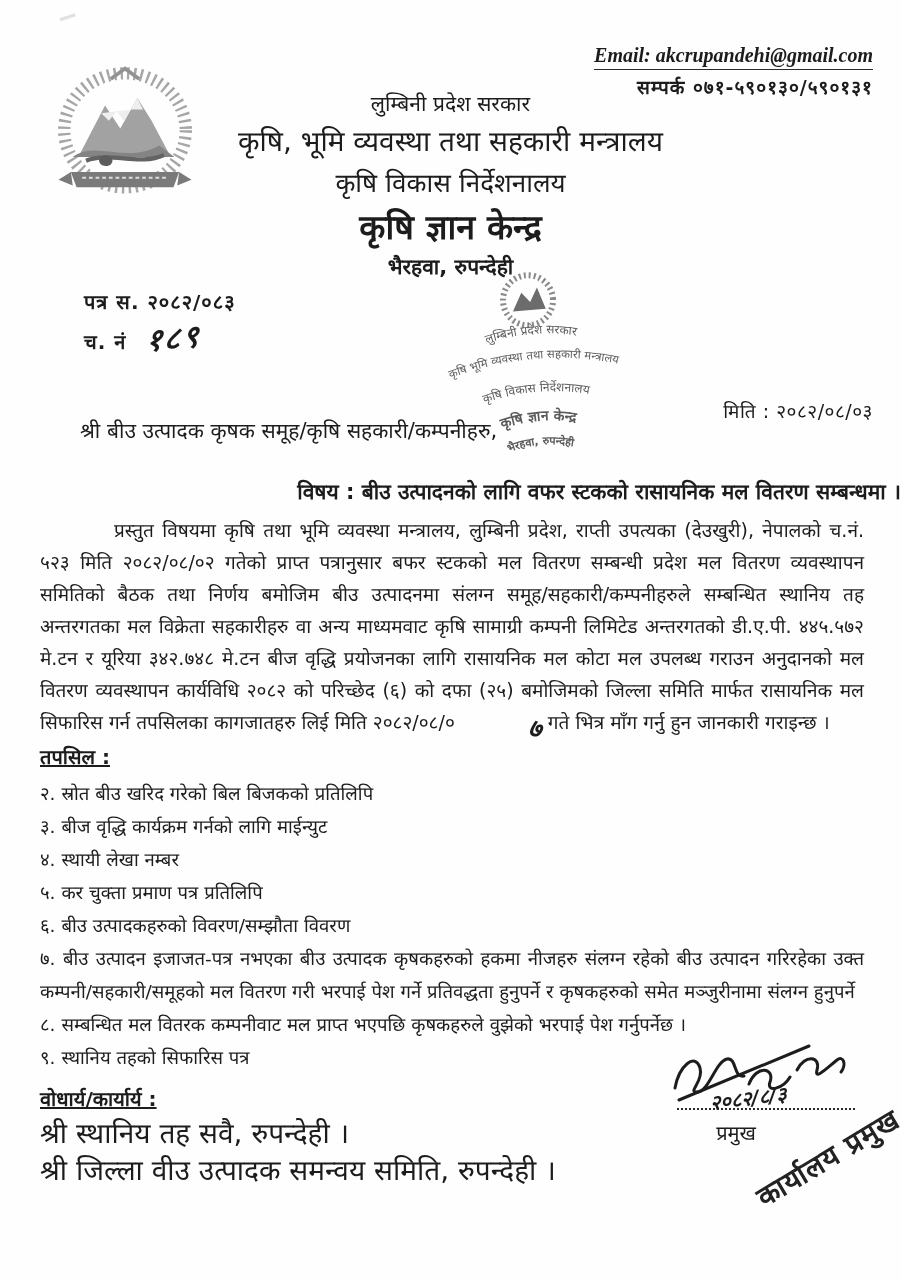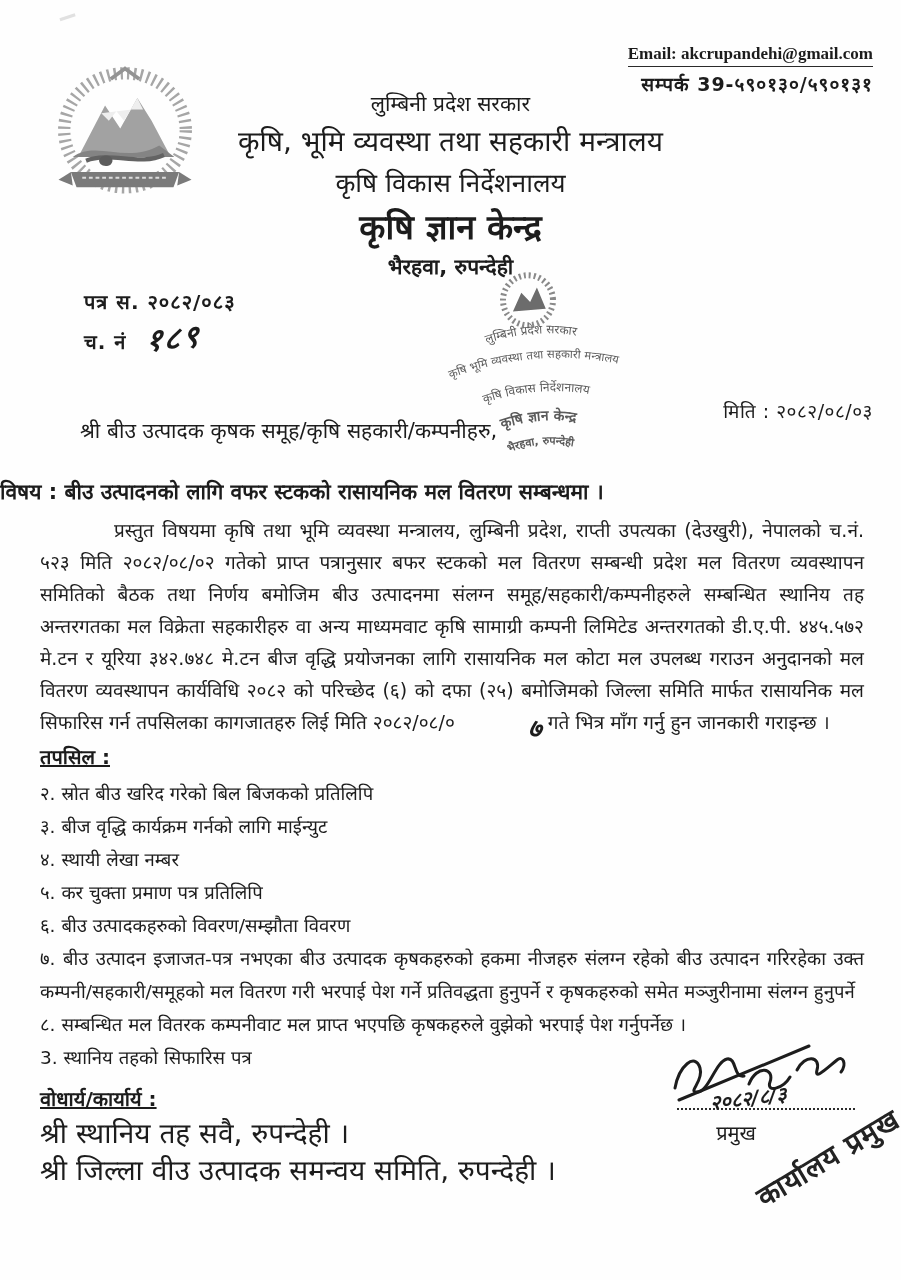--- a/index.html
+++ b/index.html
@@ -5,22 +5,22 @@
   html,body{margin:0;padding:0;background:#9a9a9a;}
   .page{
     position:relative;width:901px;height:1280px;margin:0 auto;
     background:#fefefe;color:#1c1c1c;overflow:hidden;
     font-family:"DejaVu Sans",sans-serif;
   }
   .corner-tick{position:absolute;top:6px;left:58px;width:16px;height:10px;
     border-bottom:3px solid #c9c9c9;transform:rotate(-18deg);opacity:.55;}
   
   .email-block{position:absolute;top:44px;right:28px;text-align:right;}
-  .email-line{font-family:"Liberation Serif",serif;font-weight:bold;font-size:17px;
-    border-bottom:1.5px solid #2a2a2a;padding-bottom:2px;display:inline-block;}
+  .email-line{font-family:"Liberation Serif",serif;font-weight:bold;font-size:20px;
+    border-bottom:1.5px solid #2a2a2a;padding-bottom:2px;display:inline-block;font-style:italic;}
   .contact-line{font-size:19px;font-weight:bold;margin-top:4px;letter-spacing:1px;}
   
   .logo{position:absolute;top:60px;left:44px;width:162px;height:152px;opacity:.92;}
   
   .header{position:absolute;top:94px;left:0;right:0;text-align:center;line-height:1;}
   .h-gov{font-size:21px;margin-bottom:13px;}
   .h-ministry{font-size:28px;margin-bottom:14px;}
   .h-directorate{font-size:26px;margin-bottom:14px;}
   .h-office{font-size:34px;font-weight:bold;margin-bottom:13px;}
   .h-location{font-size:21px;font-weight:bold;}
@@ -36,21 +36,21 @@
   .st12{font-size:12px;}
   .st11{font-size:11.5px;}
   .st14{font-size:14px;font-weight:bold;}
   .st10{font-size:11px;font-weight:bold;}
   
   .miti{position:absolute;top:398px;right:28px;font-size:19px;letter-spacing:.5px;}
   
   .recipient{position:absolute;top:412px;left:80px;font-size:21px;line-height:38px;}
   .recipient .r2{padding-left:22px;}
   
-  .subject{position:absolute;top:477px;left:0;right:0;text-align:left;
+  .subject{position:absolute;top:477px;left:0;right:0;text-align:right;
     font-size:21px;font-weight:bold;}
   
   .flow{position:absolute;top:514px;left:40px;width:824px;}
   .body-para{margin:0;font-size:19px;line-height:32px;text-align:justify;text-indent:74px;}
   .hw-inline{display:inline-block;font-style:italic;font-weight:bold;font-size:25px;
     transform:rotate(9deg);position:relative;top:2px;line-height:1;}
   .tapasil-label{font-size:20px;font-weight:bold;text-decoration:underline;
     margin:4px 0 5px 0;line-height:30px;}
   .item{font-size:18.5px;line-height:33px;text-align:justify;}
   .bodharth-label{font-size:20px;font-weight:bold;text-decoration:underline;
@@ -68,21 +68,21 @@
 </style>
 </head>
 <body>
 
 <div class="page">
 
   <div class="corner-tick"></div>
 
   <div class="email-block">
     <div class="email-line">Email: akcrupandehi@gmail.com</div>
-    <div class="contact-line">सम्पर्क  39-५९०१३०/५९०१३१</div>
+    <div class="contact-line">सम्पर्क  ०७१-५९०१३०/५९०१३१</div>
   </div>
 
   <svg class="logo" viewBox="0 0 170 160" aria-hidden="true">
     <ellipse cx="85" cy="74" rx="64" ry="60" fill="none" stroke="#8d8d8d" stroke-width="13" stroke-dasharray="2.5 4.5" opacity="0.85"></ellipse>
     <path d="M70,20 L85,9 L100,20" stroke="#8a8a8a" stroke-width="4" fill="none"></path>
     <path d="M38,98 L64,48 L80,72 L98,40 L113,64 L131,98 Z" fill="#9b9b9b"></path>
     <path d="M60,56 L68,64 L76,54 L84,64 L98,40 L104,52 L92,52 Z" fill="#ededed"></path>
     <path d="M30,102 C55,84 86,110 121,90 L137,102 Z" fill="#7a7a7a"></path>
     <path d="M44,106 C70,96 100,112 126,100" stroke="#565656" stroke-width="4.5" fill="none"></path>
     <path d="M58,104 C66,96 76,104 70,110 C64,114 56,110 58,104 Z" fill="#4f4f4f"></path>
@@ -147,21 +147,21 @@
     <p class="body-para"><span>प्रस्तुत विषयमा कृषि तथा भूमि व्यवस्था मन्त्रालय, लुम्बिनी प्रदेश, राप्ती उपत्यका (देउखुरी), नेपालको च.नं. ५२३ मिति २०८२/०८/०२ गतेको प्राप्त पत्रानुसार बफर स्टकको मल वितरण सम्बन्धी प्रदेश मल वितरण व्यवस्थापन समितिको बैठक तथा निर्णय बमोजिम बीउ उत्पादनमा संलग्न समूह/सहकारी/कम्पनीहरुले सम्बन्धित स्थानिय तह अन्तरगतका मल विक्रेता सहकारीहरु वा अन्य माध्यमवाट कृषि सामाग्री कम्पनी लिमिटेड अन्तरगतको डी.ए.पी. ४४५.५७२ मे.टन र यूरिया ३४२.७४८ मे.टन बीज वृद्धि प्रयोजनका लागि रासायनिक मल कोटा मल उपलब्ध गराउन अनुदानको मल वितरण व्यवस्थापन कार्यविधि २०८२ को परिच्छेद (६) को दफा (२५) बमोजिमको जिल्ला समिति मार्फत रासायनिक मल सिफारिस गर्न तपसिलका कागजातहरु लिई मिति २०८२/०८/०</span><span class="hw-inline">७</span><span> गते भित्र माँग गर्नु हुन जानकारी गराइन्छ ।</span></p>
 
     <div class="tapasil-label">तपसिल :</div>
     <div class="item">२. स्रोत बीउ खरिद गरेको बिल बिजकको प्रतिलिपि</div>
     <div class="item">३. बीज वृद्धि कार्यक्रम गर्नको लागि माईन्युट</div>
     <div class="item">४. स्थायी लेखा नम्बर</div>
     <div class="item">५. कर चुक्ता प्रमाण पत्र प्रतिलिपि</div>
     <div class="item">६. बीउ उत्पादकहरुको विवरण/सम्झौता विवरण</div>
     <div class="item">७. बीउ उत्पादन इजाजत-पत्र नभएका बीउ उत्पादक कृषकहरुको हकमा नीजहरु संलग्न रहेको बीउ उत्पादन गरिरहेका उक्त कम्पनी/सहकारी/समूहको मल वितरण गरी भरपाई पेश गर्ने प्रतिवद्धता हुनुपर्ने र कृषकहरुको समेत मञ्जुरीनामा संलग्न हुनुपर्ने</div>
     <div class="item">८. सम्बन्धित मल वितरक कम्पनीवाट मल प्राप्त भएपछि कृषकहरुले वुझेको भरपाई पेश गर्नुपर्नेछ ।</div>
-    <div class="item">3. स्थानिय तहको सिफारिस पत्र</div>
+    <div class="item">९. स्थानिय तहको सिफारिस पत्र</div>
 
     <div class="bodharth-label">वोधार्य/कार्यार्य :</div>
     <div class="cc-line">श्री स्थानिय तह सवै, रुपन्देही ।</div>
     <div class="cc-line">श्री जिल्ला वीउ उत्पादक समन्वय समिति, रुपन्देही ।</div>
   </div>
 
   <div class="signature-block">
     <svg class="sig-svg" viewBox="0 0 215 96" aria-hidden="true">
       <g stroke="#1d1d1d" stroke-width="3" fill="none" stroke-linecap="round">
         <path d="M16,62 C20,40 36,26 41,42 C45,56 28,66 38,66 C50,66 56,36 68,33 C78,31 74,52 85,50"></path>

